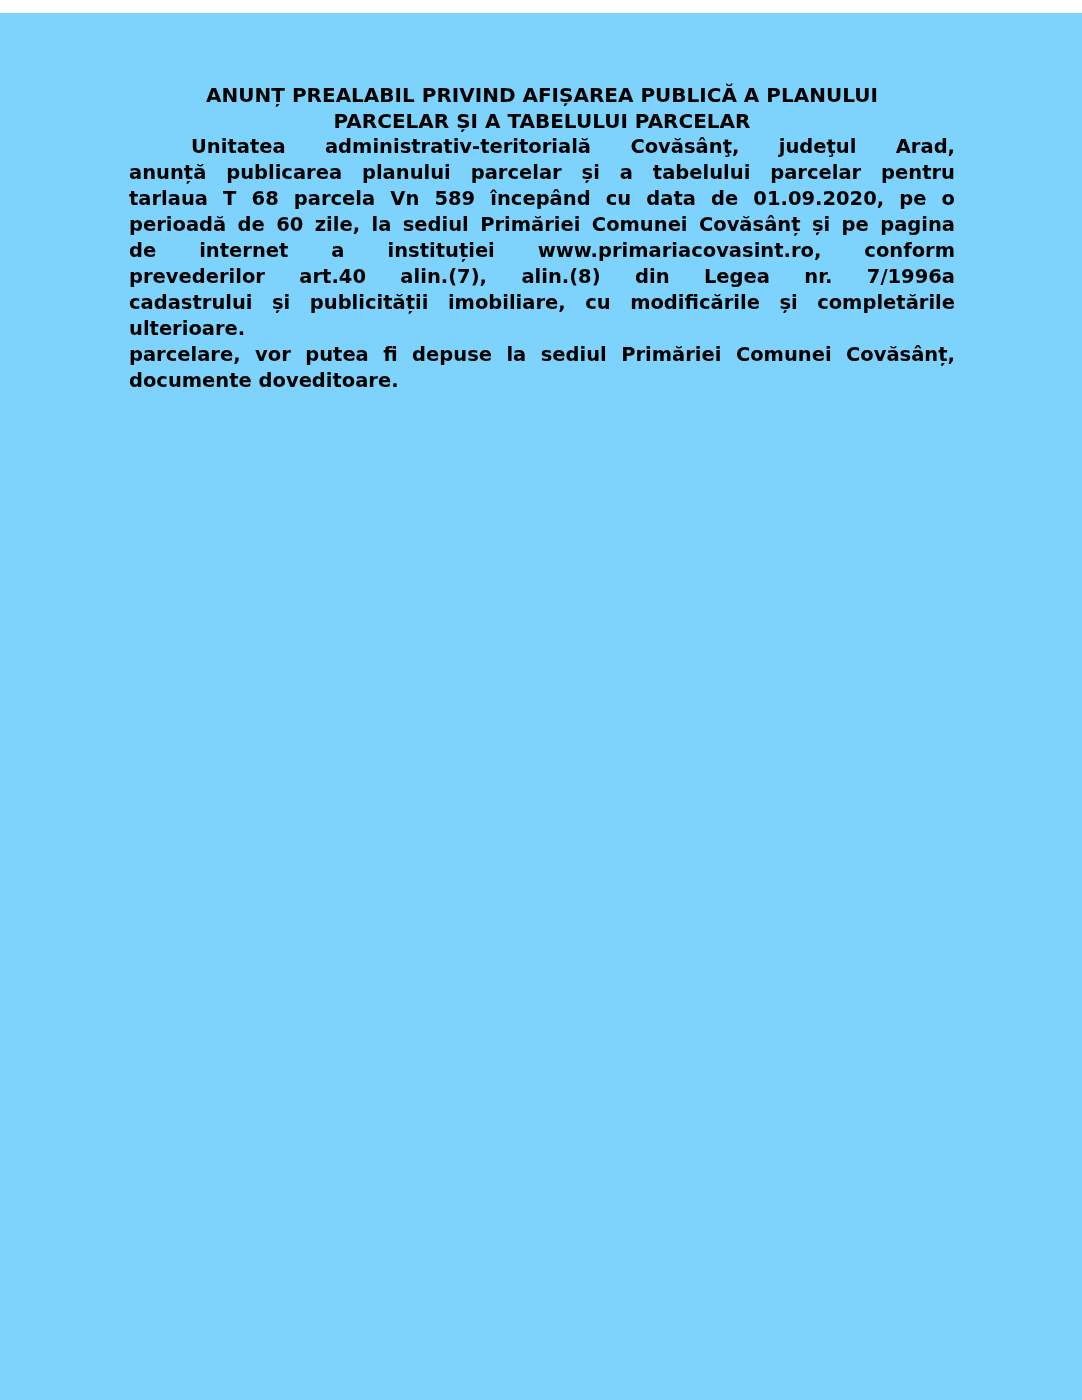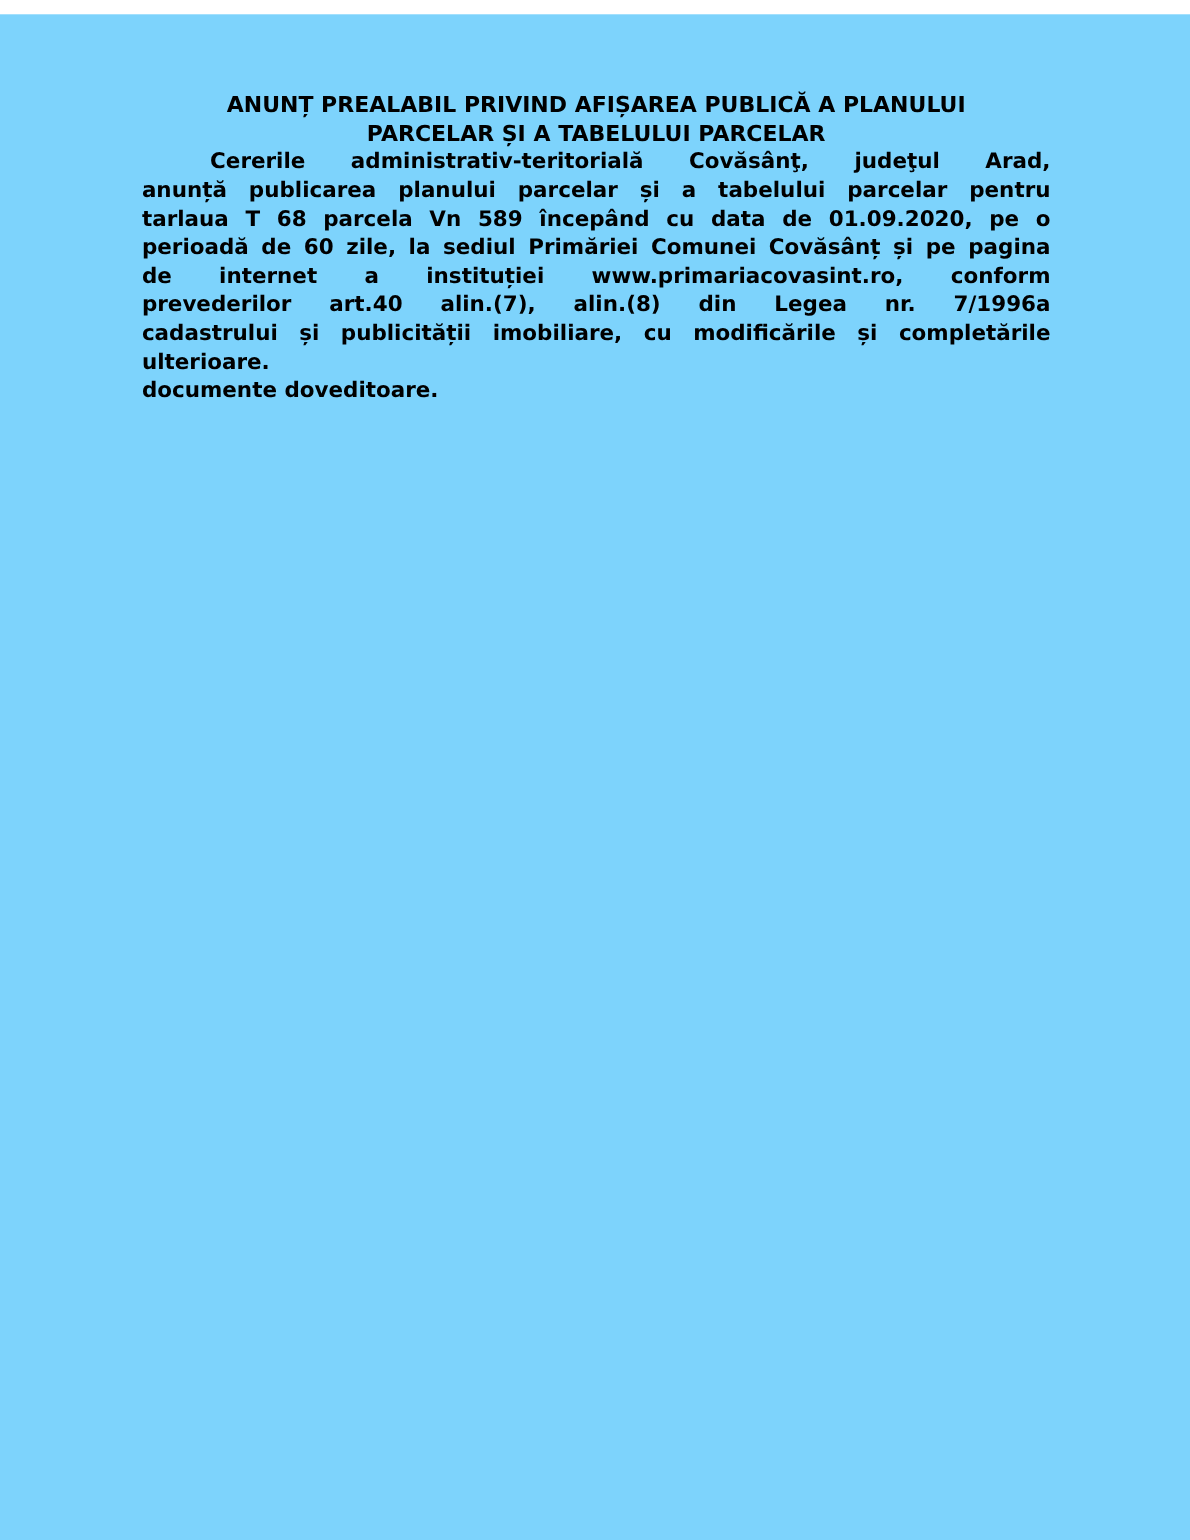--- a/index.html
+++ b/index.html
@@ -46,26 +46,27 @@
 </head>
 <body>
 
 <div class="page">
   <div class="title">
       <div class="title-line">ANUNȚ PREALABIL PRIVIND AFIȘAREA PUBLICĂ A PLANULUI</div>
       <div class="title-line">PARCELAR ȘI A TABELULUI PARCELAR</div>
     </div>
   <div class="body">
       <div>
-        <div class="body-line first">Cererile administrativ-teritorială  Covăsânţ, judeţul Arad,</div>
+        <div class="body-line first">Unitatea administrativ-teritorială  Covăsânţ, judeţul Arad,</div>
         <div class="body-line">anunță publicarea planului parcelar și a tabelului parcelar pentru</div>
         <div class="body-line">tarlaua T 68 parcela Vn 589 începând cu data de 01.09.2020, pe o</div>
         <div class="body-line">perioadă de 60 zile, la sediul Primăriei Comunei Covăsânț și pe pagina</div>
         <div class="body-line">de internet a instituției www.primariacovasint.ro, conform</div>
         <div class="body-line">prevederilor art.40 alin.(7), alin.(8) din Legea nr. 7/1996a</div>
         <div class="body-line">cadastrului și publicității imobiliare, cu modificările și  completările</div>
         <div class="body-line last">ulterioare.</div>
       </div>
       <div>
+        <div class="body-line">parcelare, vor putea fi depuse la sediul Primăriei Comunei Covăsânț,</div>
         <div class="body-line last">documente doveditoare.</div>
       </div>
     </div>
 </div>
 
 </body></html>

